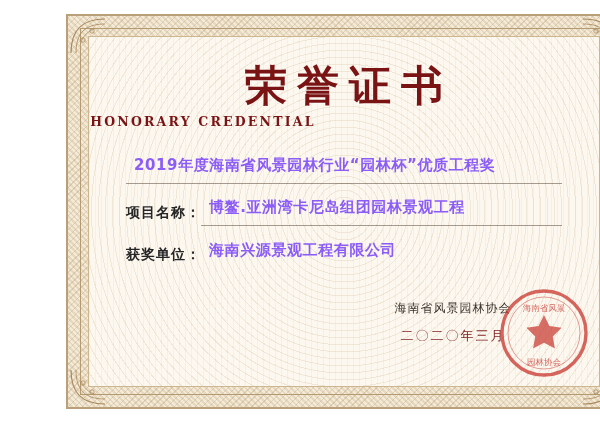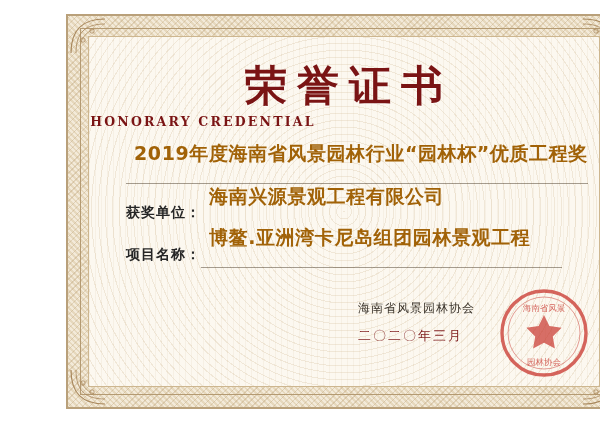--- a/index.html
+++ b/index.html
@@ -181,37 +181,38 @@
     font-size: 14px;
     font-weight: 600;
     color: #262626;
     letter-spacing: 1px;
     white-space: nowrap;
     padding-bottom: 4px;
   }
   .row-value {
     flex: 1;
     font-family: "DejaVu Sans", "Liberation Sans", sans-serif;
-    font-size: 19px;
+    font-size: 15px;
     font-weight: 700;
-    color: #a16207;
+    color: #8b5cf6;
     letter-spacing: 0.6px;
     white-space: nowrap;
     padding-left: 8px;
-    padding-bottom: 16px;
+    padding-bottom: 8px;
     border-bottom: 1px solid rgba(60,45,25,0.45);
   }
   .row-value.no-rule { border-bottom: none; }
 
   
   .sign-block {
     position: absolute;
     right: 52px;
     bottom: 42px;
     width: 190px;
+    text-align: center;
   }
   .issuer {
     font-family: "DejaVu Sans", "Liberation Sans", sans-serif;
     font-size: 12px;
     color: #3a332a;
     letter-spacing: 1px;
     white-space: nowrap;
   }
   .issue-date {
     margin-top: 10px;
@@ -288,27 +289,27 @@
     <div class="title">荣誉证书</div>
     <div class="subtitle">HONORARY  CREDENTIAL</div>
 
     <div class="rows">
 
       <div class="row">
         <span class="row-value">2019年度海南省风景园林行业“园林杯”优质工程奖</span>
       </div>
 
       <div class="row">
+        <span class="row-label">项目名称：</span>
+        <span class="row-value">博鳌.亚洲湾卡尼岛组团园林景观工程</span>
+      </div>
+
+      <div class="row">
         <span class="row-label">获奖单位：</span>
         <span class="row-value no-rule">海南兴源景观工程有限公司</span>
-      </div>
-
-      <div class="row">
-        <span class="row-label">项目名称：</span>
-        <span class="row-value">博鳌.亚洲湾卡尼岛组团园林景观工程</span>
       </div>
 
     </div>
 
     <div class="sign-block">
       <div class="issuer">海南省风景园林协会</div>
       <div class="issue-date">二〇二〇年三月</div>
     </div>
 
   </div>

